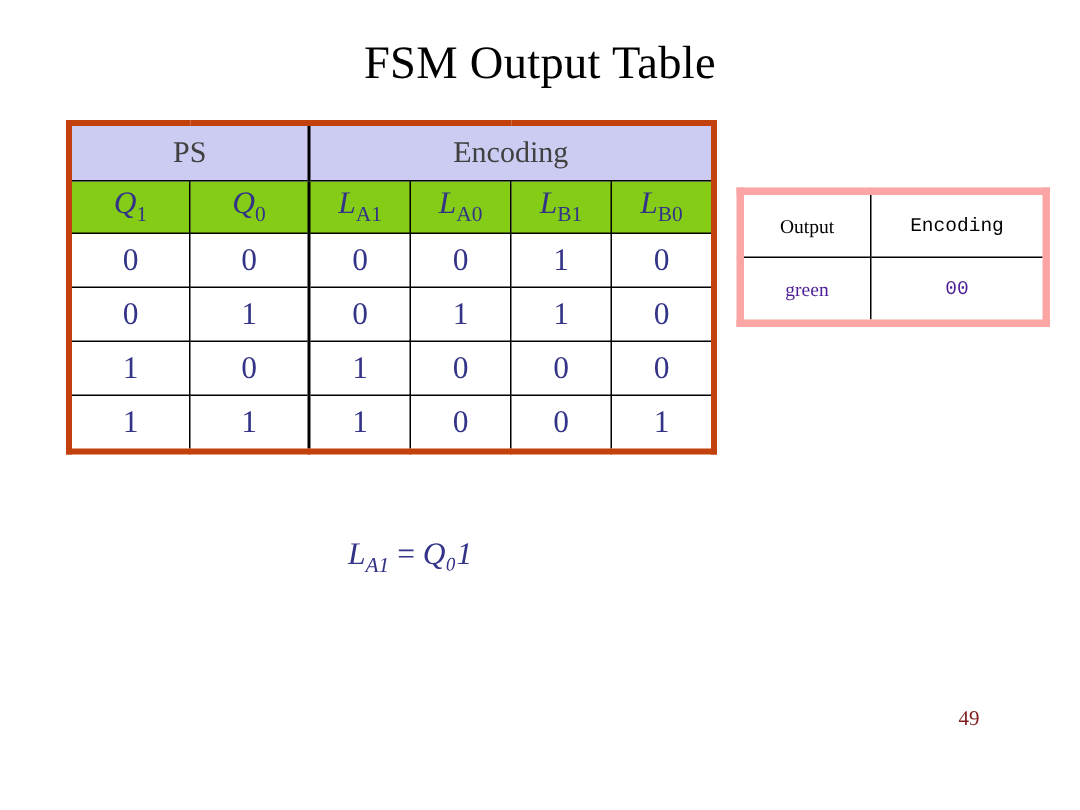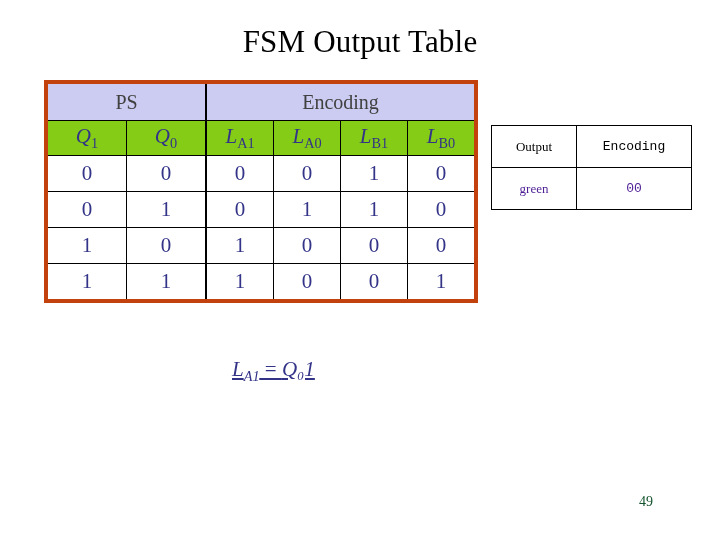--- a/index.html
+++ b/index.html
@@ -78,21 +78,21 @@
   .ital {
     font-style: italic;
   }
 
   
   #encoding-table {
     position: absolute;
     left: 491px;
     top: 125px;
     border-collapse: collapse;
-    border: 1px solid #fca5a5;
+    border: 5px solid #fca5a5;
     font-size: 13px;
     font-family: "Liberation Serif", serif;
     padding-left: 11px;
   }
   #encoding-table td {
     border: 1px solid #000000;
     text-align: center;
     padding: 0;
     height: 41px;
     color: #4c1d95;
@@ -109,29 +109,28 @@
     position: absolute;
     left: 232px;
     top: 355px;
     font-size: 21px;
     line-height: 29px;
     color: #333388;
     font-family: "Liberation Serif", serif;
   }
   #equations div {
     white-space: nowrap;
-    text-decoration: underline;
   }
 
   #page-number {
     position: absolute;
     left: 639px;
-    top: 494px;
+    top: 472px;
     font-size: 14px;
-    color: #14532d;
+    color: #7f1d1d;
     font-family: "Liberation Serif", serif;
   }
 </style>
 </head>
 <body>
 
 <div id="slide-title">FSM Output Table</div>
 
 <table id="truth-table">
   <tbody>

